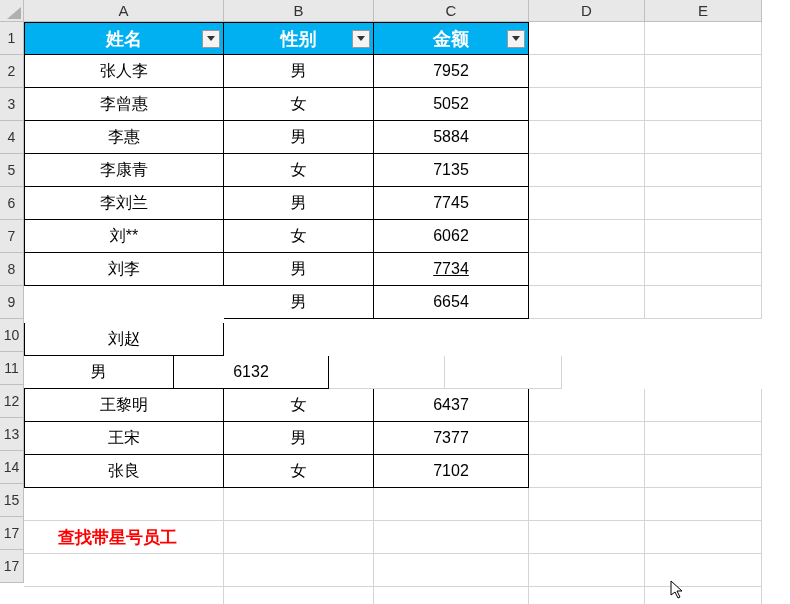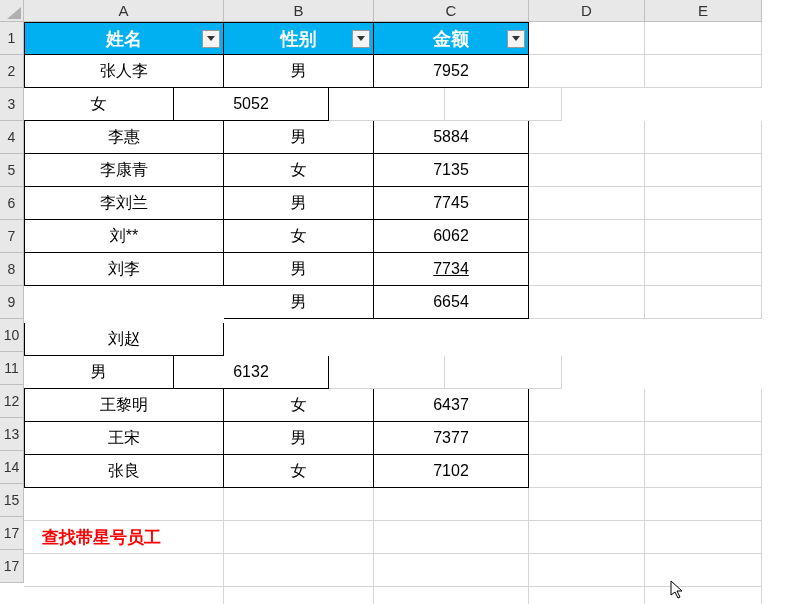--- a/index.html
+++ b/index.html
@@ -113,21 +113,21 @@
     width: 0; height: 0;
     border-left: 4px solid transparent;
     border-right: 4px solid transparent;
     border-top: 5px solid #333;
   }
   .note-text {
     color: #ff0000;
     font-size: 17px;
     font-weight: bold;
     justify-content: flex-start;
-    padding-left: 18px;
+    padding-left: 34px;
     white-space: nowrap;
     overflow: visible;
   }
   .cursor {
     position: absolute;
     width: 16px; height: 20px;
     pointer-events: none;
   }
   .cursor svg { display: block; }
 </style>
@@ -186,20 +186,23 @@
         <div class="cell colB" style="width: 150px; height: 33px;">
           <span>男</span>
         </div>
         <div class="cell colC" style="width: 155px; height: 33px;">
           <span>7952</span>
         </div>
         <div class="cell colD" style="width: 116px; height: 33px;"></div>
         <div class="cell colE" style="width: 117px; height: 33px;"></div>
       </div>
       <div class="row tbl">
+        <div class="cell colA" style="width: 200px; height: 33px;">
+          <span>李曾惠</span>
+        </div>
         <div class="cell colB" style="width: 150px; height: 33px;">
           <span>女</span>
         </div>
         <div class="cell colC" style="width: 155px; height: 33px;">
           <span>5052</span>
         </div>
         <div class="cell colD" style="width: 116px; height: 33px;"></div>
         <div class="cell colE" style="width: 117px; height: 33px;"></div>
       </div>
       <div class="row tbl">

